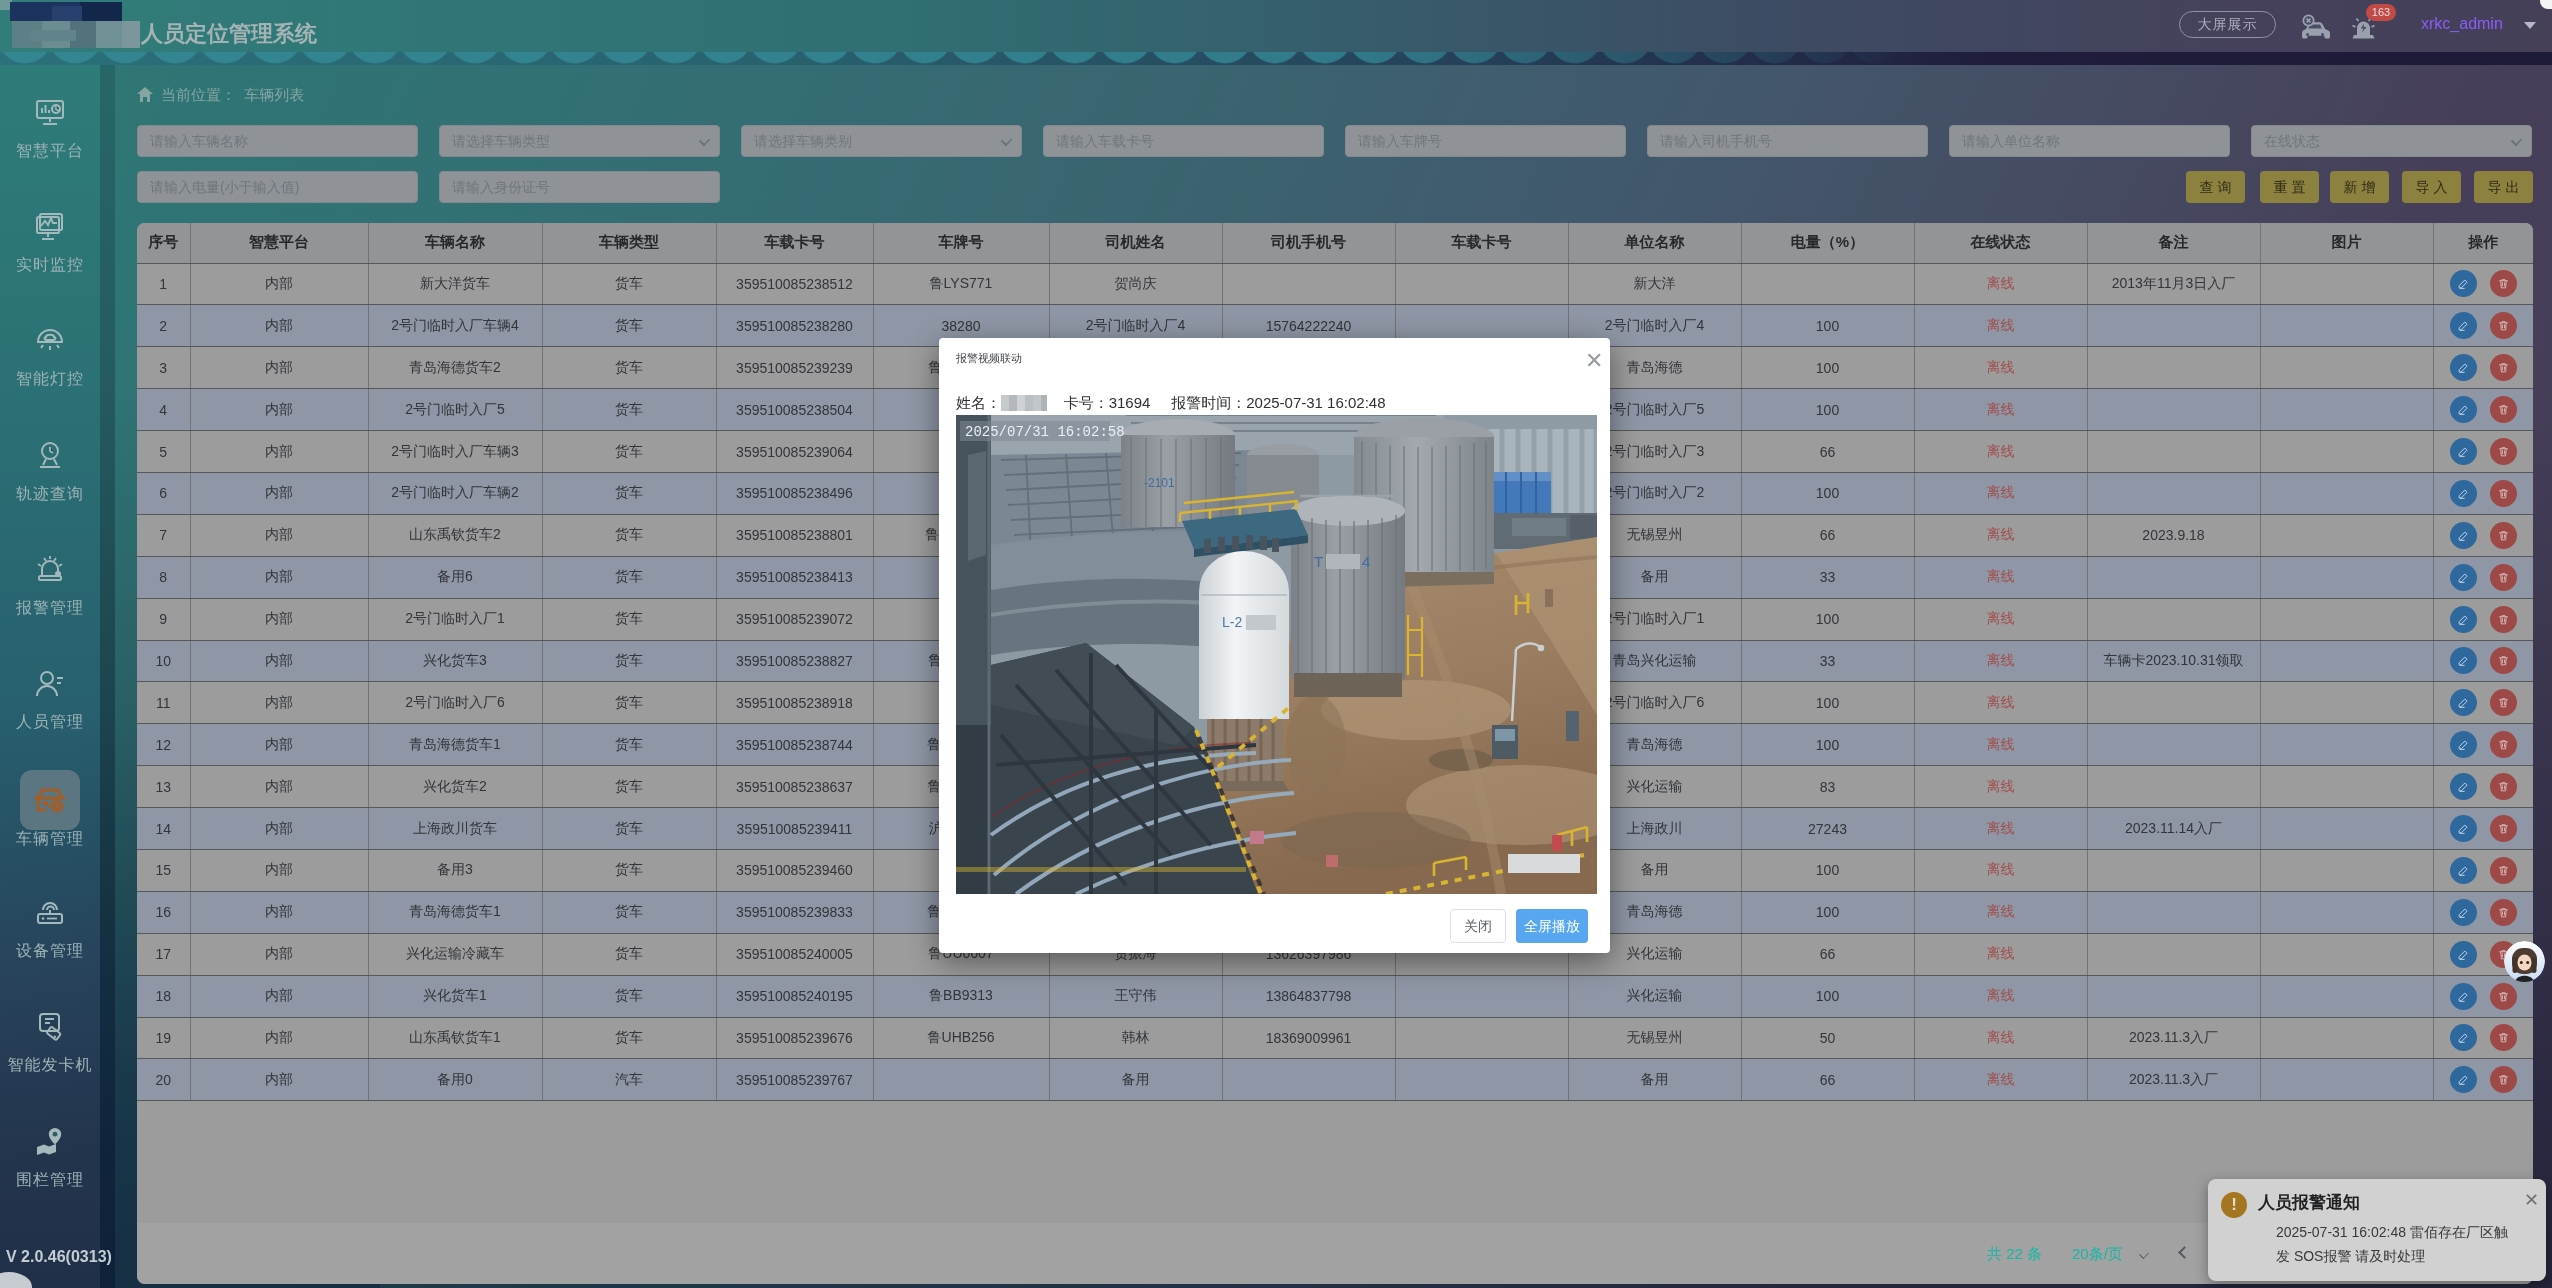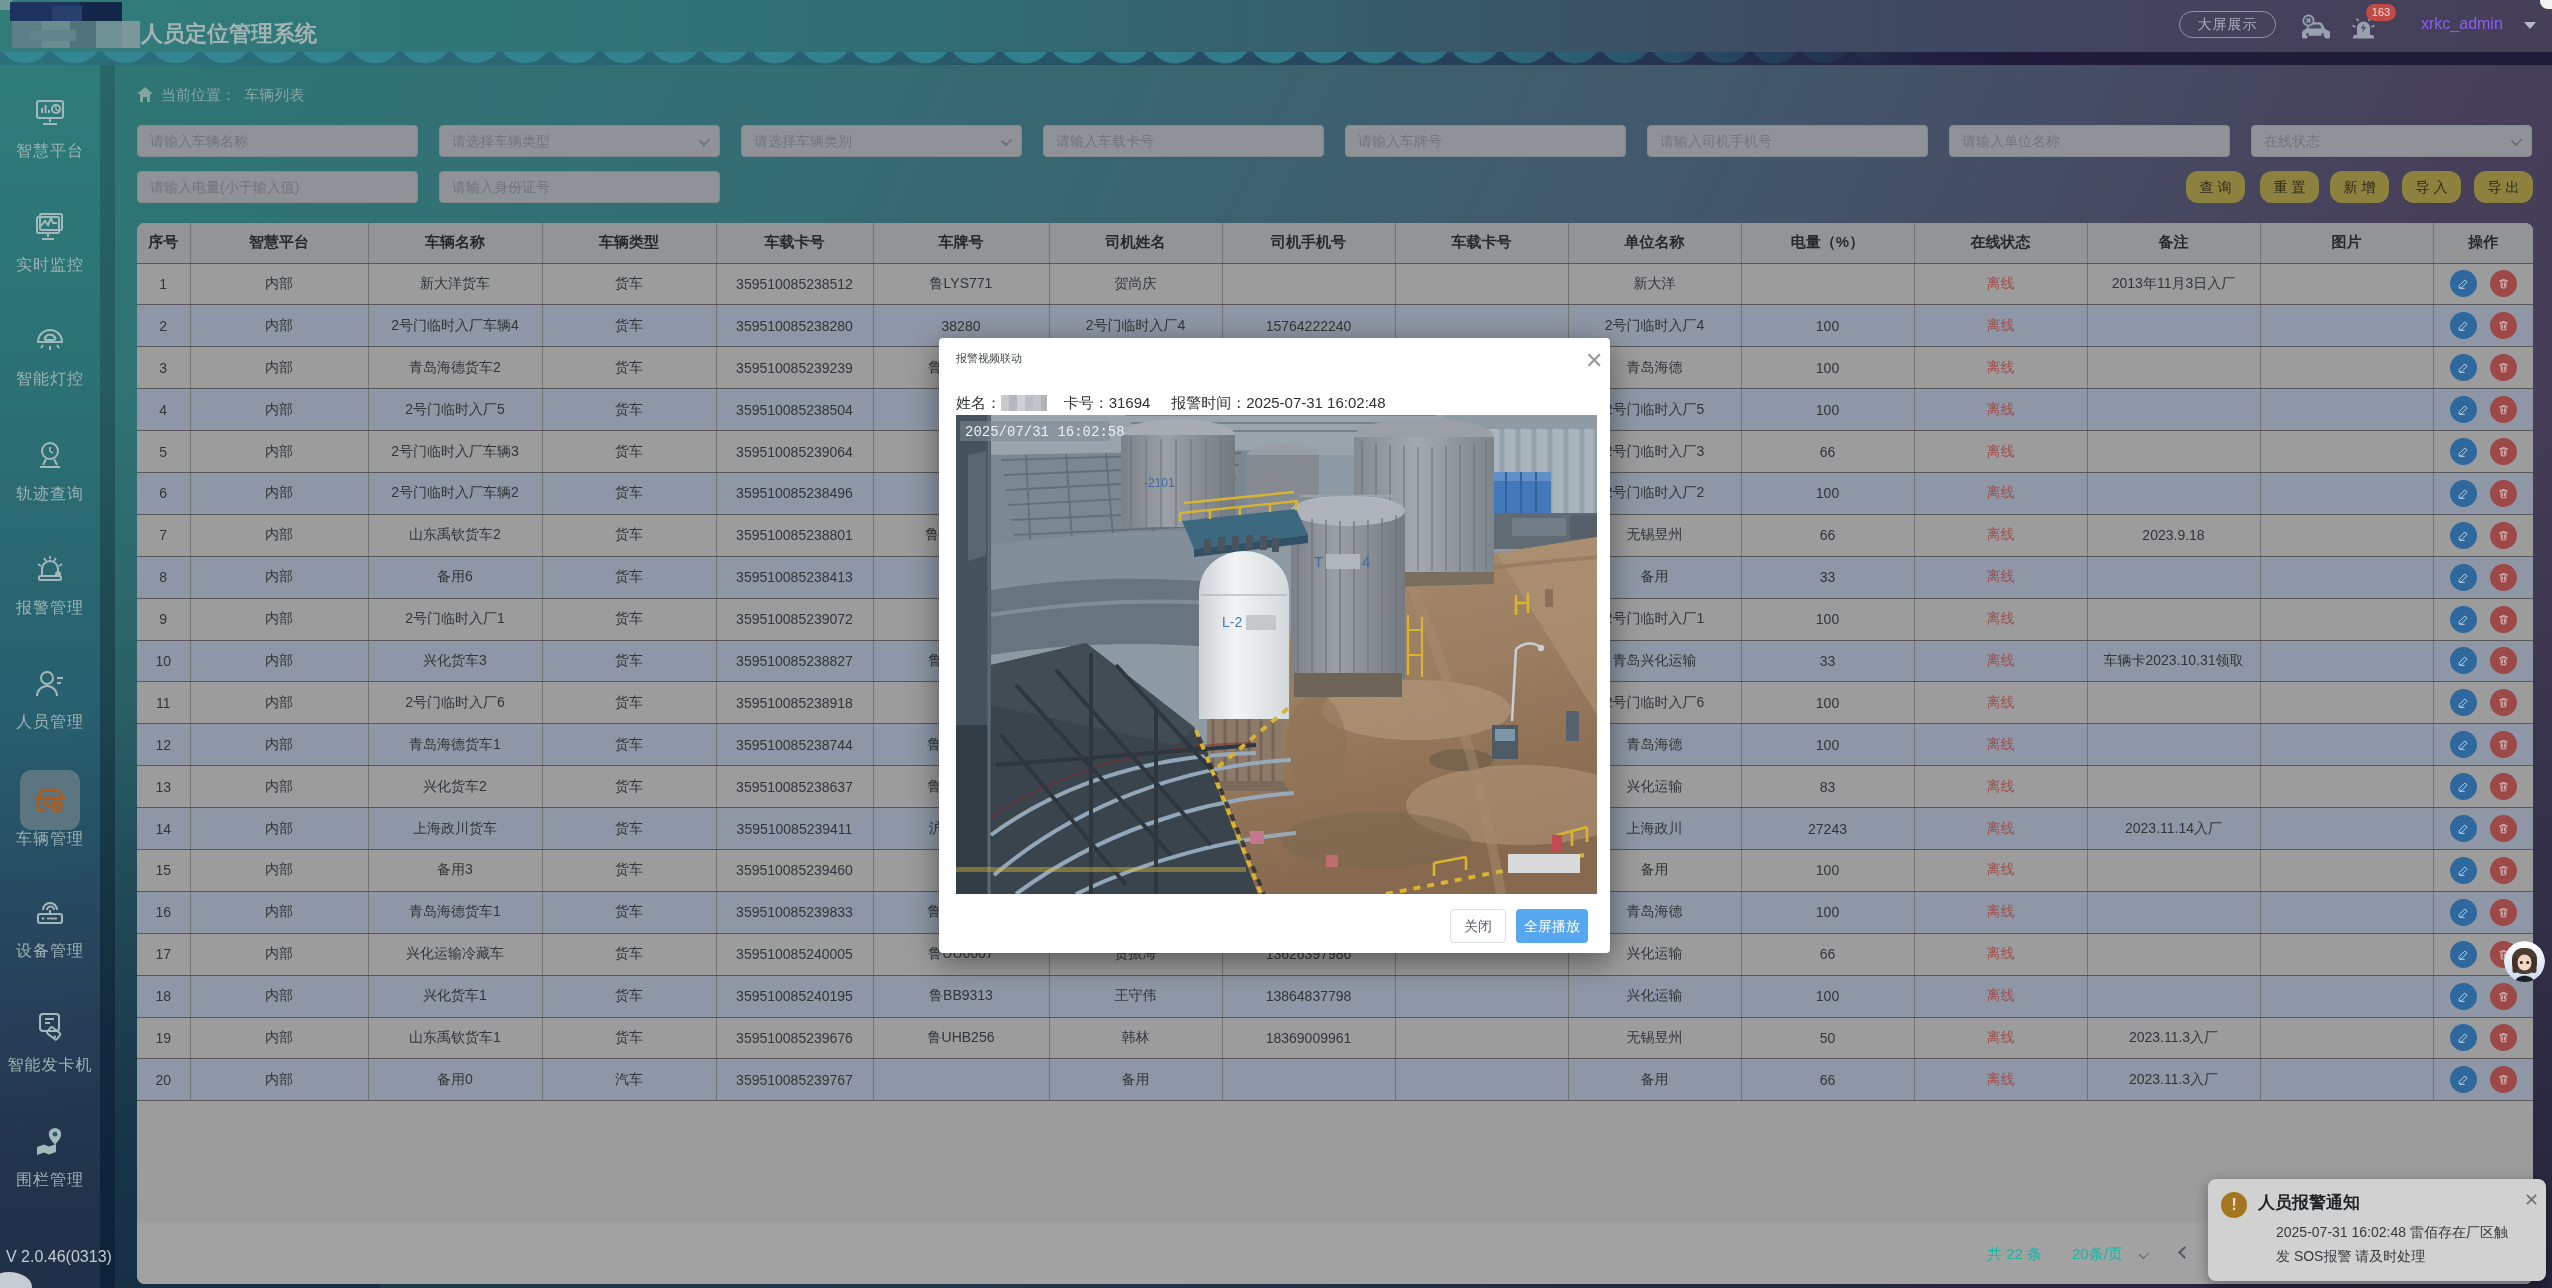--- a/index.html
+++ b/index.html
@@ -30,26 +30,26 @@
 #ucaret{position:absolute;left:2524px;top:22px;width:0;height:0;border-left:6px solid transparent;border-right:6px solid transparent;border-top:7px solid #b6b9c3}
 #badge{position:absolute;left:2366px;top:4px;min-width:30px;height:17px;background:#bf4a46;border-radius:9px;color:#e6dada;font-size:11px;text-align:center;line-height:17px;padding:0 4px}
 #corner{position:absolute;right:0;top:0;width:12px;height:9px;background:#f4f4f4;border-bottom-left-radius:8px}
 
 #sidebar{position:absolute;left:0;top:65px;width:100px;height:1223px;background:linear-gradient(180deg,#2e7c7a 0%,#2b6f74 30%,#275d6d 56%,#2f4d63 76%,#324458 90%,#2e3c51 100%)}
 #gap{position:absolute;left:100px;top:65px;width:15px;height:1223px;background:linear-gradient(180deg,rgba(8,30,45,0.18) 0%,rgba(6,22,42,0.38) 55%,rgba(5,18,40,0.6) 100%)}
 .mi{position:absolute;left:0;width:100px;text-align:center;color:#9db3b6;font-size:16px}
 .mi svg{display:block;margin:0 auto}
 .mi .lbl{margin-top:12px;letter-spacing:1px}
 #activebox{position:absolute;left:20px;top:770px;width:60px;height:60px;background:#5b7680;border-radius:12px}
-#ver{position:absolute;left:6px;top:1248px;color:#c3cdd3;font-size:16px;font-weight:normal}
+#ver{position:absolute;left:6px;top:1248px;color:#c3cdd3;font-size:16px;font-weight:bold}
 
 #crumb{position:absolute;left:137px;top:86px;color:#85a5a3;font-size:15px}
 .inp{position:absolute;height:32px;background:#8f9397;border:1px solid #84898e;border-radius:4px;color:#70767c;font-size:14px;line-height:30px;padding-left:12px}
 .inp .car{position:absolute;right:10px;top:12px;width:9px;height:9px;border-left:2px solid #6c7277;border-bottom:2px solid #6c7277;transform:rotate(-45deg) scale(1,.8);margin-top:-2px}
-.btn{position:absolute;top:171px;width:59px;height:32px;background:#8d8140;border-radius:12px;color:#2f2b16;font-size:14px;text-align:center;line-height:32px}
+.btn{position:absolute;top:171px;width:59px;height:32px;background:#8d8140;border-radius:4px;color:#2f2b16;font-size:14px;text-align:center;line-height:32px}
 
 #panel{position:absolute;left:137px;top:223px;width:2396px;height:1061px;background:#9c9c9d;border-radius:8px;overflow:hidden}
 table{border-collapse:collapse;table-layout:fixed;width:2396px}
 td,th{text-align:center;vertical-align:middle;overflow:hidden;white-space:nowrap;border-right:1px solid rgba(80,82,84,0.55);border-bottom:1px solid rgba(70,71,72,0.8)}
 td:last-child,th:last-child{border-right:none}
 thead th{height:40px;background:#939496;color:#26282b;font-size:15px;font-weight:bold}
 tbody td{height:41.9px;color:#323539;font-size:14px}
 tr.odd td{background:#9c9c9d}
 tr.even td{background:#8f97a6}
 td.off{color:#a24e4c}

